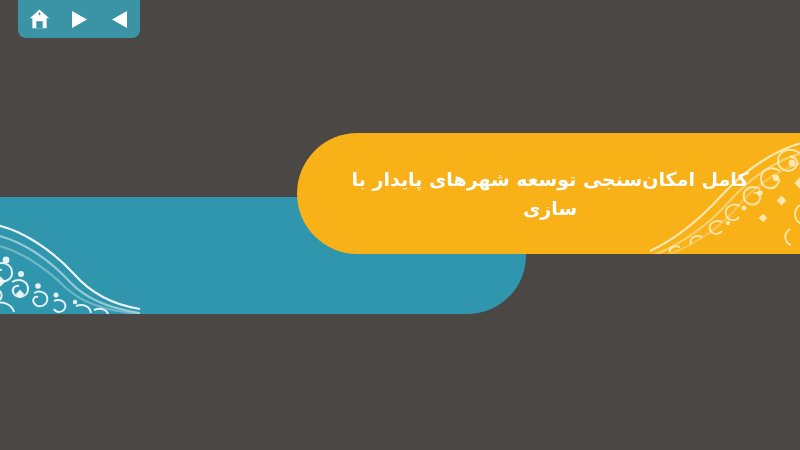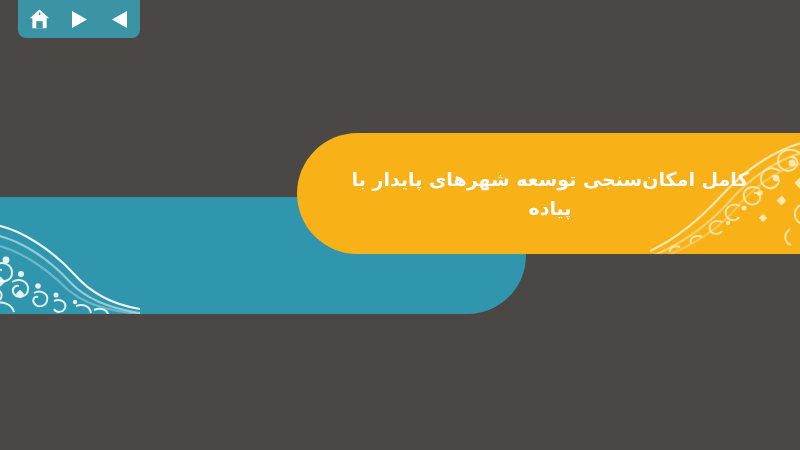--- a/index.html
+++ b/index.html
@@ -183,21 +183,21 @@
         <path d="M150 72 c-8 6 -6 16 2 19"></path>
         <path d="M140 96 c-7 5 -6 13 1 16"></path>
         <path d="M52 104 c-6 -3 -13 1 -11 7"></path>
         <path d="M30 114 c-6 -2 -11 1 -10 5"></path>
       </g>
     </svg>
   </div>
 
   <div class="title-block">
     <div class="title-line">کامل امکان‌سنجی توسعه شهرهای پایدار با</div>
-    <div class="title-line">پیاده</div>
+    <div class="title-line">سازی</div>
   </div>
 
   <div class="navbar">
     <div class="nav-btn">
       <svg width="17" height="19" viewBox="0 0 17 19" xmlns="http://www.w3.org/2000/svg">
         <polygon points="16,1 16,18 1,9.5" fill="#ffffff"></polygon>
       </svg>
     </div>
     <div class="nav-btn">
       <svg width="17" height="19" viewBox="0 0 17 19" xmlns="http://www.w3.org/2000/svg">

